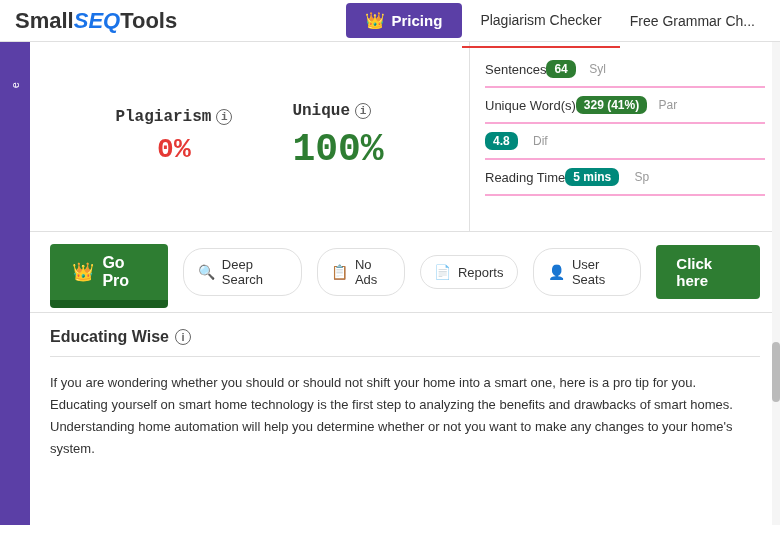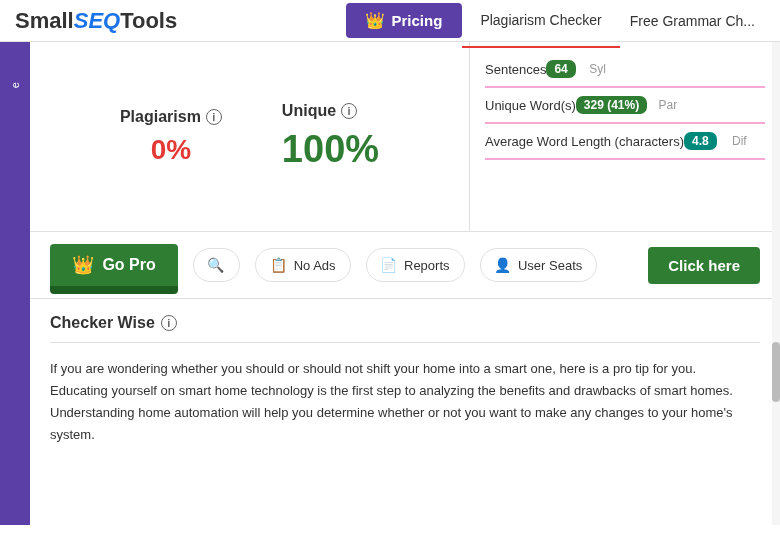--- a/index.html
+++ b/index.html
@@ -109,20 +109,21 @@
     .metrics-box {
       display: flex;
       align-items: center;
       justify-content: center;
       gap: 60px;
       flex: 1;
       background: #fff;
       border-right: 1px solid #e0e0e0;
       border-bottom: 1px solid #e0e0e0;
       padding: 20px;
+      font-family: Liberation Mono, monospace;
     }
     .metric-item {
       text-align: center;
     }
     .metric-label {
       font-size: 16px;
       font-weight: bold;
       color: #333;
       margin-bottom: 8px;
       display: flex;
@@ -342,36 +343,41 @@
           <span class="stats-right-col">Syl</span>
         </div>
 
         <div class="stat-row">
           <span>Unique Word(s)</span>
           <span class="stat-badge">329 (41%)</span>
           <span class="stats-right-col">Par</span>
         </div>
 
         <div class="stat-row">
-          <span>Average Word Length (characters)</span>
           <span class="stat-badge stat-badge-teal">4.8</span>
           <span class="stats-right-col">Dif</span>
         </div>
 
+        <div class="stat-row">
+          <span>Reading Time</span>
+          <span class="stat-badge stat-badge-teal">5 mins</span>
+          <span class="stats-right-col">Sp</span>
+        </div>
       </div>
     </div>
 
     <div class="go-pro-banner">
       <div class="go-pro-btn">
         <span class="crown">👑</span>
         <span>Go Pro</span>
       </div>
 
       <div class="feature-btn">
         <span class="feature-icon">🔍</span>
+        <span>Deep Search</span>
       </div>
 
       <div class="feature-btn">
         <span class="feature-icon">📋</span>
         <span>No Ads</span>
       </div>
 
       <div class="feature-btn">
         <span class="feature-icon">📄</span>
         <span>Reports</span>
@@ -380,21 +386,21 @@
       <div class="feature-btn">
         <span class="feature-icon">👤</span>
         <span>User Seats</span>
       </div>
 
       <div class="click-here-btn">Click here</div>
     </div>
 
     <div class="document-section">
       <div class="document-title">
-        <span>Checker Wise</span>
+        <span>Educating Wise</span>
         <span class="info-icon">i</span>
       </div>
       <div class="text-body">
         <p>If you are wondering whether you should or should not shift your home into a smart one, here is a pro tip for you. Educating yourself on smart home technology is the first step to analyzing the benefits and drawbacks of smart homes. Understanding home automation will help you determine whether or not you want to make any changes to your home's system.</p>
 
       </div>
     </div>
 
     <div class="right-scrollbar">
       <div class="scrollbar-thumb"></div>

